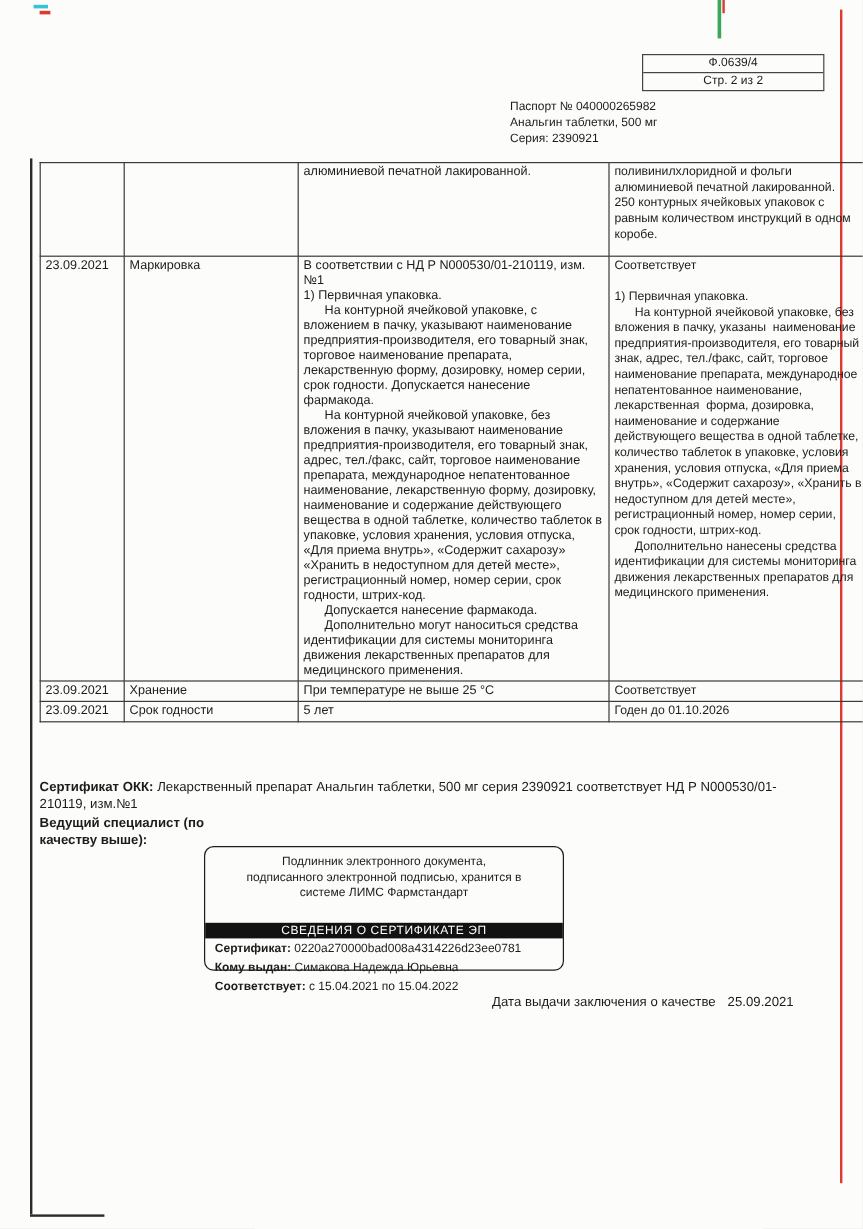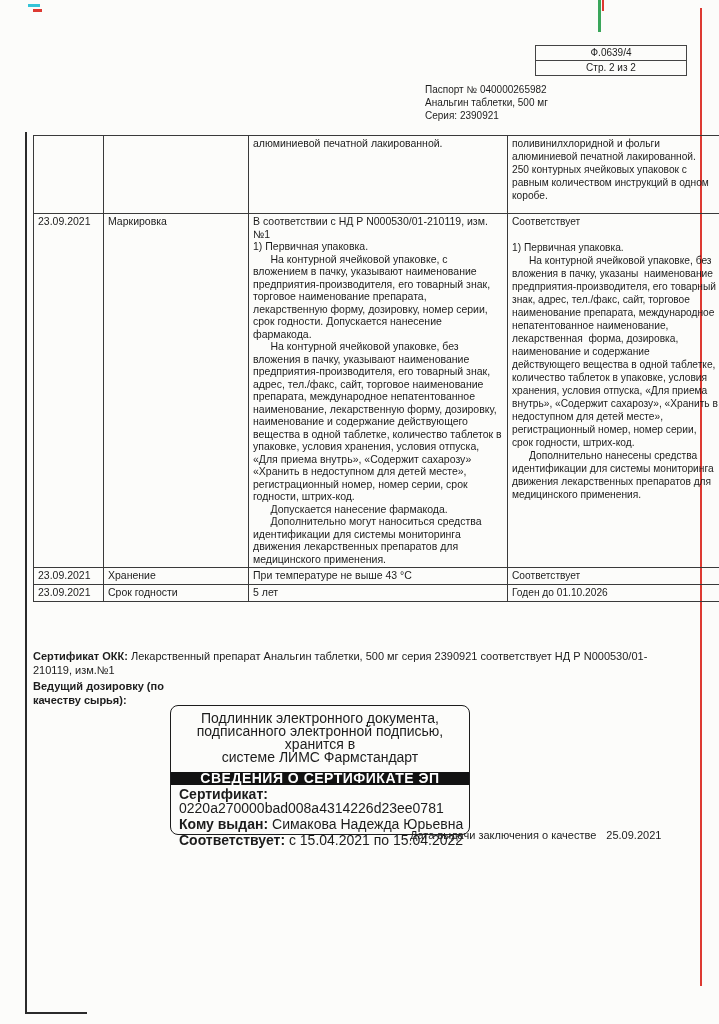--- a/index.html
+++ b/index.html
@@ -34,31 +34,31 @@
   td.c-res{width:206px;line-height:13px;font-size:10.2px;}
   tr.r-cont{height:78px;}
   tr.r-small{height:16px;}
   .pre{white-space:pre-wrap;word-wrap:break-word;margin-top:44px;}
   
   .conclusion{position:absolute;left:33px;top:650px;width:630px;font-size:11px;line-height:13.5px;}
   .bold{font-weight:bold;}
   .specialist{position:absolute;left:33px;top:680px;width:150px;font-size:11px;line-height:13.5px;font-weight:bold;}
   
   .stamp{
-    position:absolute;left:170px;top:705px;width:300px;height:130px;
+    position:absolute;left:170px;top:705px;width:300px;height:104px;
     border:1.6px solid #1c1c1c;border-radius:8px;
-    font-size:14px;
+    font-size:10px;
     box-sizing:border-box;
     padding-top:6px;
   }
   .stamp-center{text-align:center;line-height:13px;}
   .stamp-bar{
-    margin-top:8px;
+    margin-top:18px;
     background:#121212;color:#fff;
-    text-align:center;font-weight:bold;
+    text-align:center;font-weight:normal;
     line-height:13px;height:13px;
     letter-spacing:0.5px;
   }
   .stamp-detail{padding:2px 0 0 8px;line-height:14px;}
   
   .issue-date{position:absolute;left:410px;top:829px;font-size:11px;}
   .issue-date .val{margin-left:10px;}
   
   .art{position:absolute;}
   .art-red-edge{left:700px;top:8px;width:2px;height:978px;background:#dd3a32;}
@@ -112,37 +112,37 @@
       Дополнительно могут наноситься средства идентификации для системы мониторинга движения лекарственных препаратов для медицинского применения.</td>
       <td class="c-res pre">Соответствует
 
 1) Первичная упаковка.
       На контурной ячейковой упаковке, без вложения в пачку, указаны  наименование предприятия-производителя, его товарный знак, адрес, тел./факс, сайт, торговое наименование препарата, международное непатентованное наименование, лекарственная  форма, дозировка, наименование и содержание действующего вещества в одной таблетке,  количество таблеток в упаковке, условия хранения, условия отпуска, «Для приема внутрь», «Содержит сахарозу», «Хранить в недоступном для детей месте», регистрационный номер, номер серии, срок годности, штрих-код.
       Дополнительно нанесены средства идентификации для системы мониторинга движения лекарственных препаратов для медицинского применения.</td>
     </tr>
     <tr class="r-small">
       <td class="c-date">23.09.2021</td>
       <td class="c-param">Хранение</td>
-      <td class="c-req">При температуре не выше 43 °С</td>
+      <td class="c-req">При температуре не выше 25 °С</td>
       <td class="c-res">Соответствует</td>
     </tr>
     <tr class="r-small">
       <td class="c-date">23.09.2021</td>
       <td class="c-param">Срок годности</td>
       <td class="c-req">5 лет</td>
       <td class="c-res">Годен до  01.10.2026</td>
     </tr>
   </tbody>
     </table>
 
   <div class="conclusion">
     <span class="bold">Сертификат ОКК:</span><span> Лекарственный препарат Анальгин таблетки, 500 мг серия 2390921  соответствует НД Р N000530/01-210119, изм.№1</span>
   </div>
 
-  <div class="specialist">Ведущий дозировку (по качеству сырья):</div>
+  <div class="specialist">Ведущий специалист (по качеству выше):</div>
 
   <div class="stamp">
     <div class="stamp-center">Подлинник электронного документа,</div>
     <div class="stamp-center">подписанного электронной подписью, хранится в</div>
     <div class="stamp-center">системе ЛИМС Фармстандарт</div>
     <div class="stamp-bar">СВЕДЕНИЯ О СЕРТИФИКАТЕ ЭП</div>
     <div class="stamp-detail">
       <span class="bold">Сертификат:</span><span> 0220a270000bad008a4314226d23ee0781</span>
     </div>
     <div class="stamp-detail">

